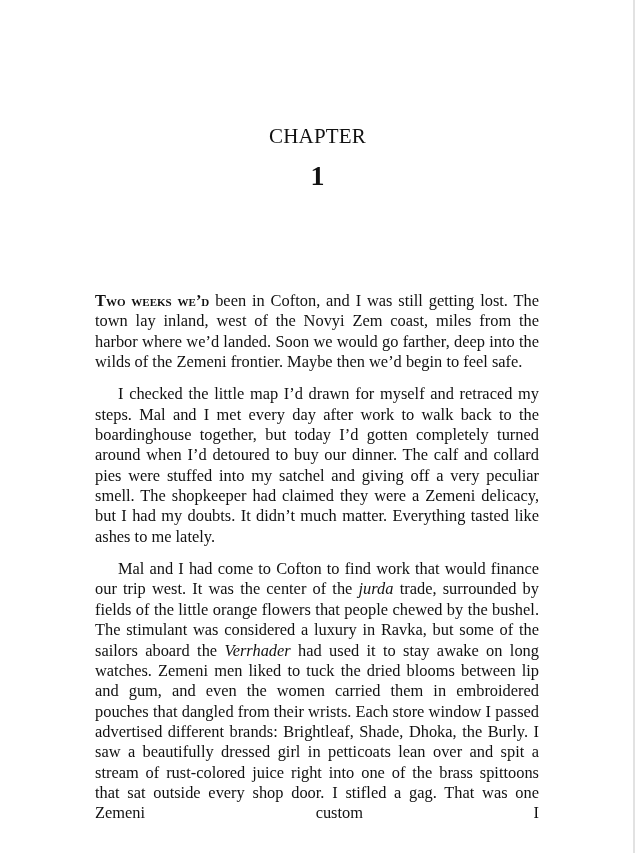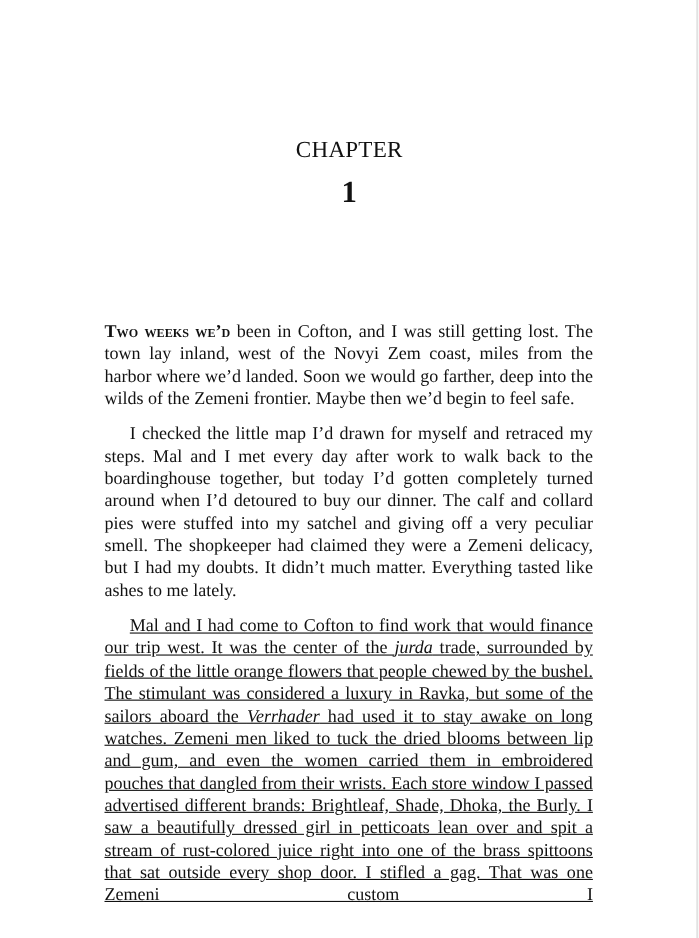--- a/index.html
+++ b/index.html
@@ -7,21 +7,21 @@
     .page { position: absolute; left: 0; top: 0; width: 633px; height: 853px; background: #fff; }
     .edge { position: absolute; right: 0; top: 0; width: 2px; height: 853px; background: #e2e2e2; }
     .chapter-label { position: absolute; top: 124px; left: 0; width: 635px; text-align: center;
       font-family: "Liberation Serif", serif; font-size: 21px; color: #111; letter-spacing: 0.2px; }
     .chapter-number { position: absolute; top: 160px; left: 0; width: 635px; text-align: center;
       font-family: "Liberation Serif", serif; font-size: 28px; font-weight: bold; color: #111; }
     .body-text { position: absolute; top: 279px; left: 83px; width: 468px;
       font-family: "Liberation Serif", serif; font-size: 16.4px; line-height: 20.35px; color: #111; }
     .body-text p { margin: 12px; text-align: justify; }
     .body-text p.indent { text-indent: 23px; }
-    .body-text p.last { text-align-last: justify; text-decoration: underline; }
+    .body-text p.last { text-align-last: justify; }
     .smallcaps { font-variant: small-caps; font-weight: bold; }
     .page-number { position: absolute; top: 852px; left: 0; width: 635px; text-align: center;
       font-family: "Liberation Sans", sans-serif; font-size: 16px; color: #ec4899; }
   </style>
 </head>
 <body>
 
 <div class="page">
   <div class="chapter-label">CHAPTER</div>
   <div class="chapter-number">1</div>

